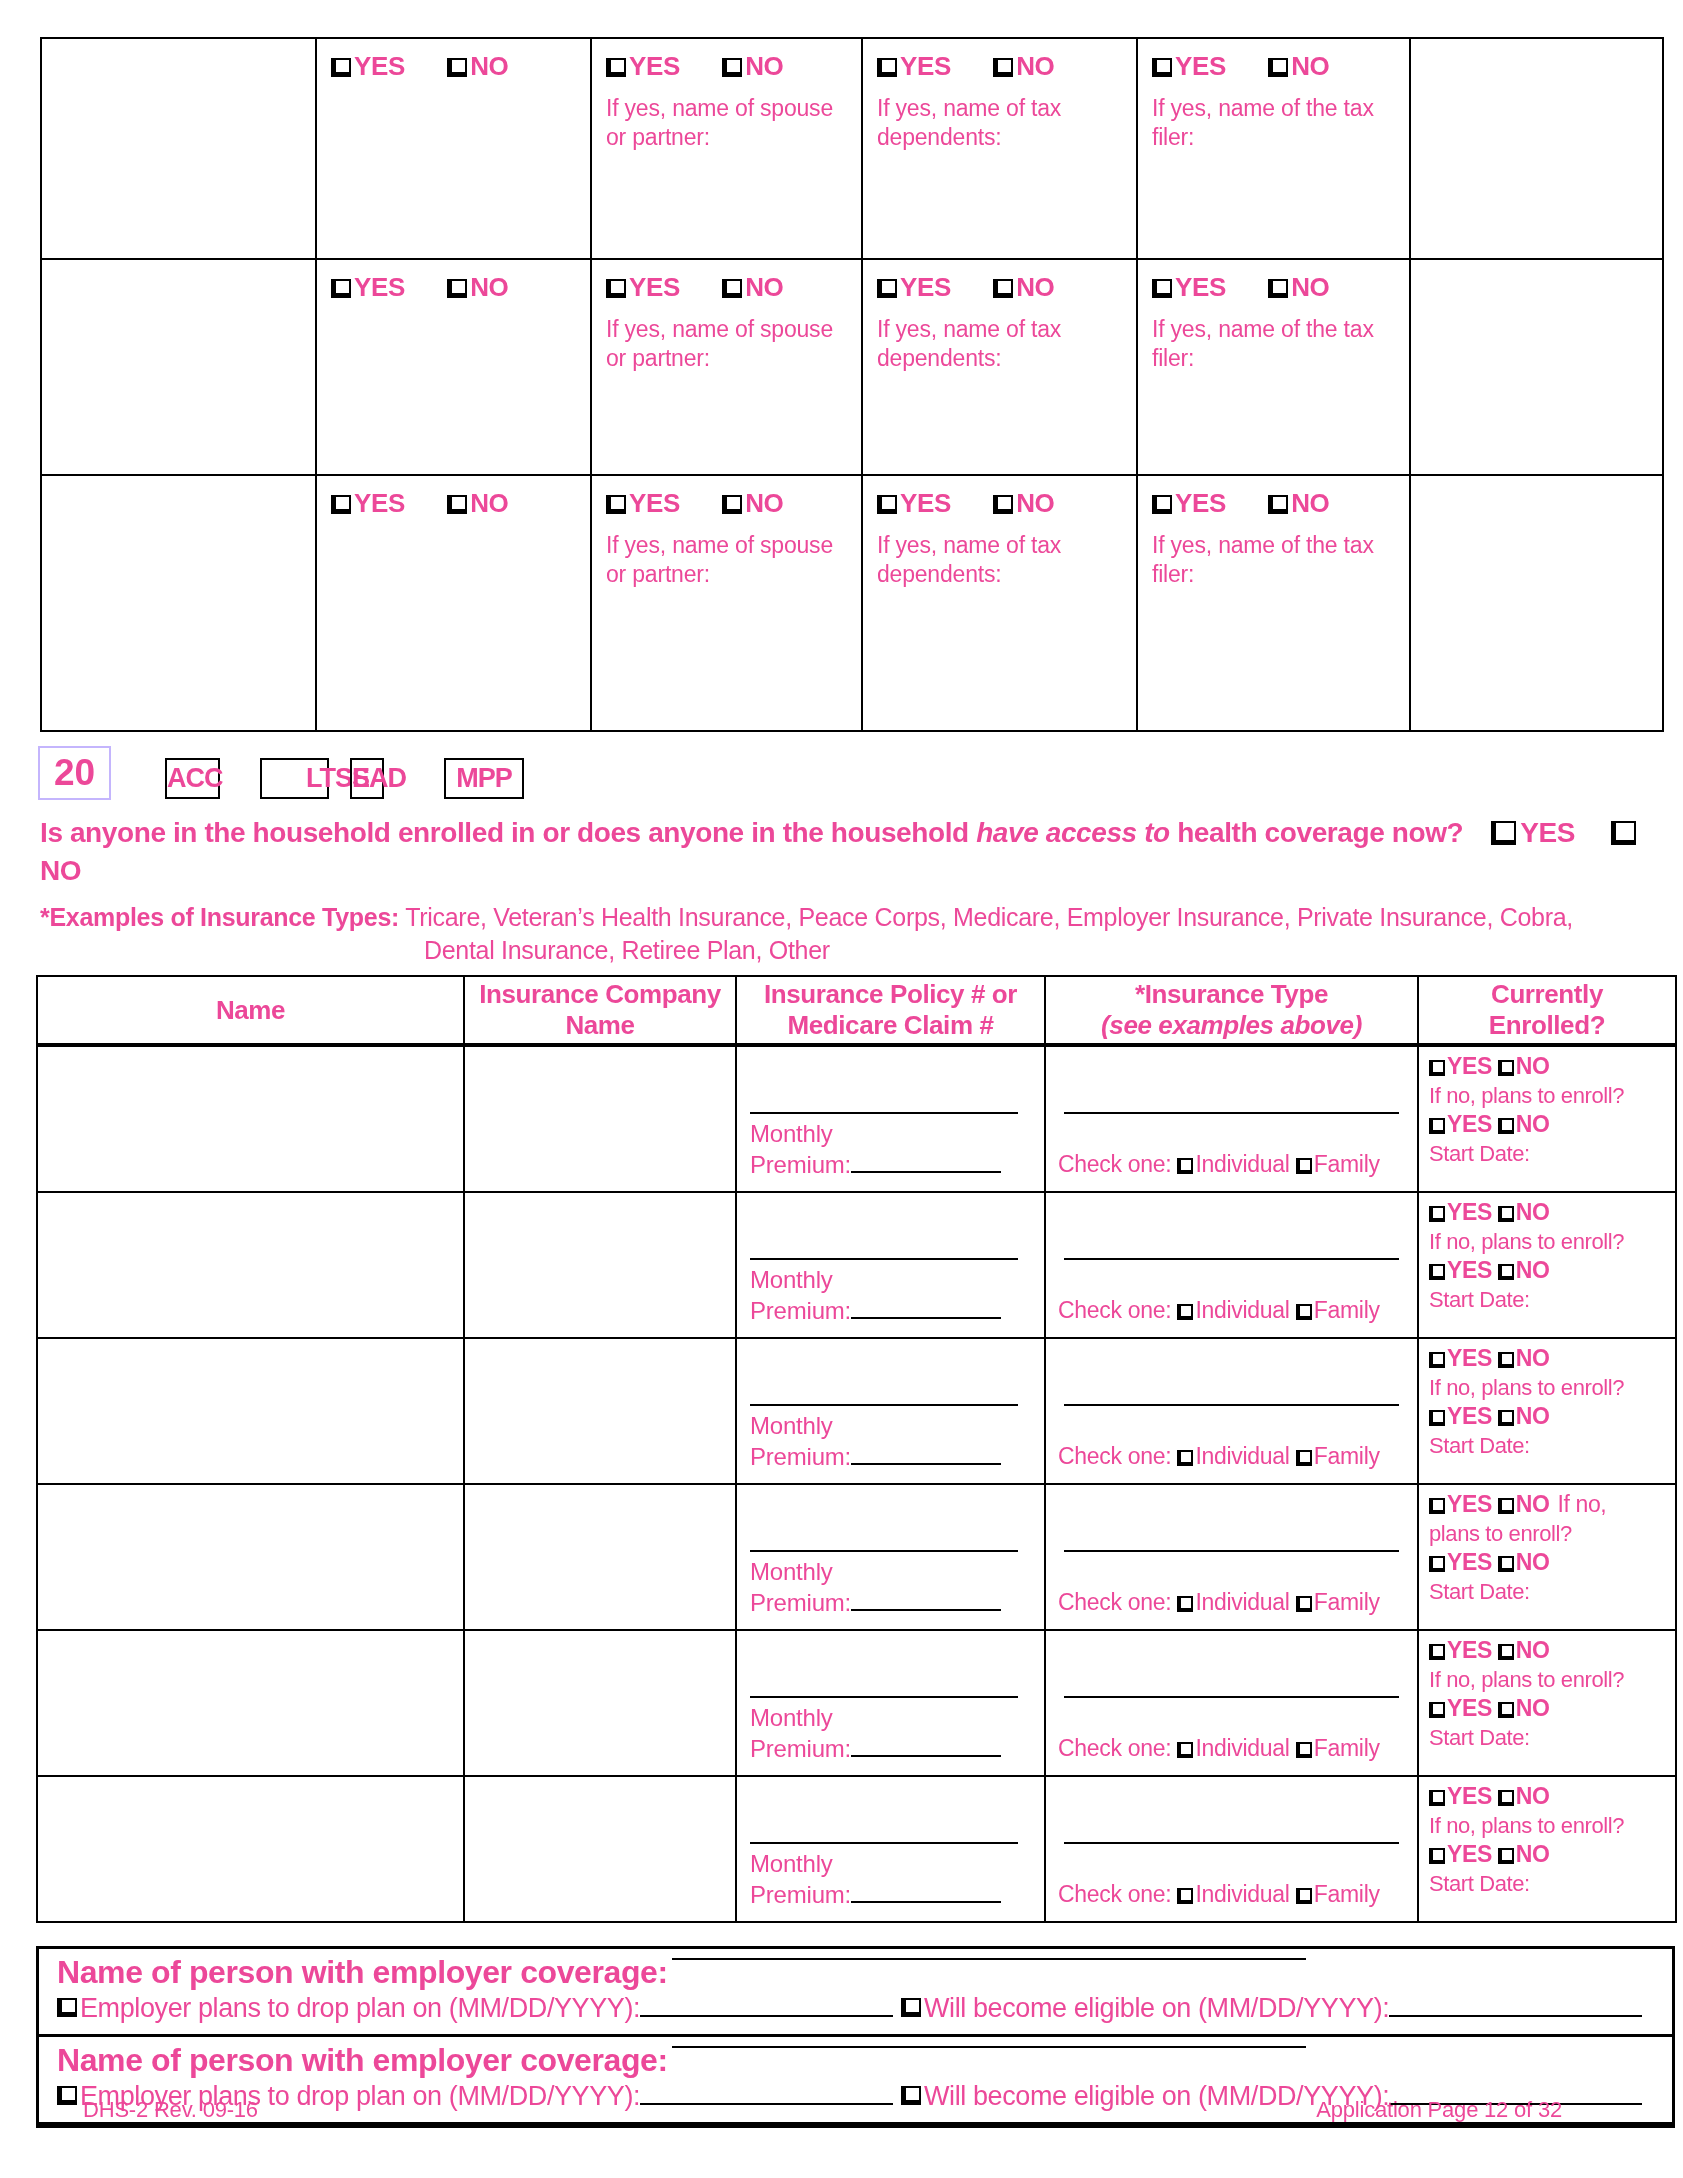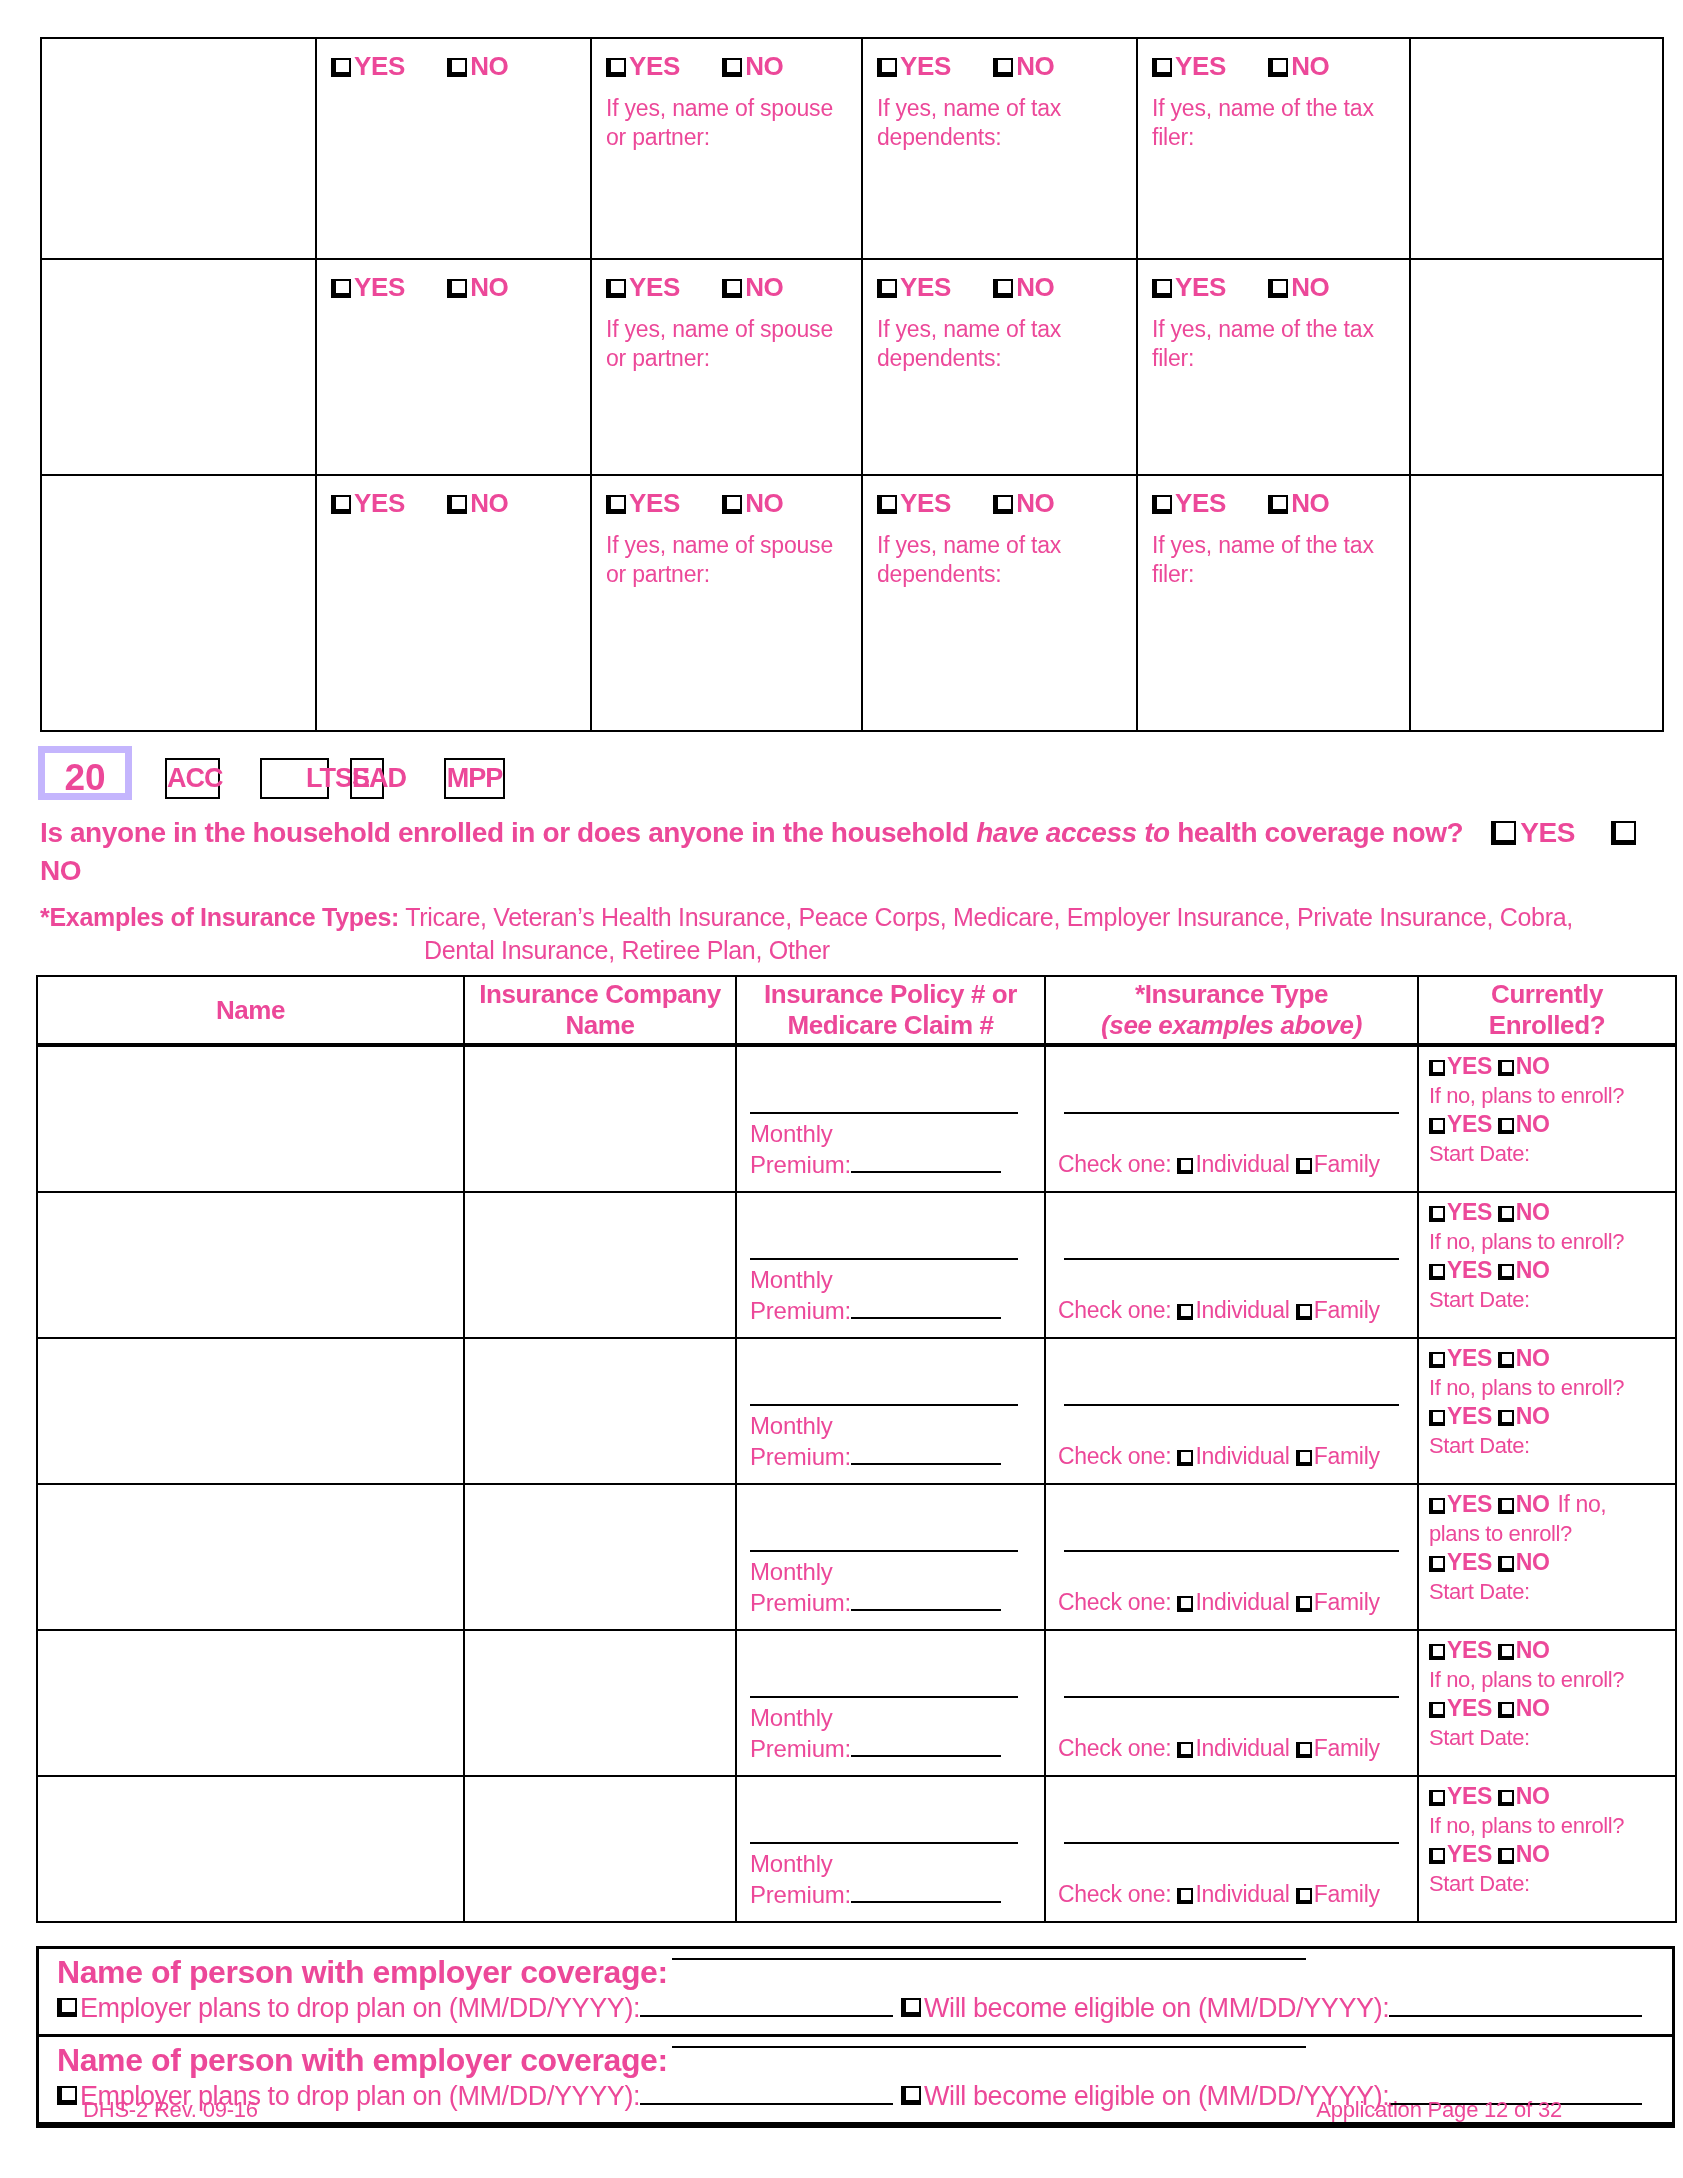--- a/index.html
+++ b/index.html
@@ -24,21 +24,21 @@
   
   .ul{display:inline-block;border-bottom:2px solid #000;height:4px;}
 
   
   .yn-line{font-size:26px;font-weight:bold;letter-spacing:-0.3px;white-space:nowrap;}
   .yn-line .no-part{margin-left:42px;}
   .cell-pad{padding:12px 12px 0 14px;}
   .prompt{font-size:23px;line-height:29px;margin-top:12px;letter-spacing:-0.2px;}
 
   
-  .num-box{box-sizing:border-box;border:7px solid #c4b5fd;width:94px;height:54px;
+  .num-box{box-sizing:border-box;border:2px solid #c4b5fd;width:73px;height:54px;
            font-size:37px;font-weight:bold;text-align:center;line-height:49px;}
   .badge{box-sizing:border-box;position:absolute;border:2px solid #000;height:41px;
          font-size:27px;font-weight:bold;text-align:center;line-height:37px;letter-spacing:-1px;}
   .qblock{font-size:28px;font-weight:bold;line-height:38px;letter-spacing:-0.4px;}
   .examples{font-size:25px;line-height:33px;letter-spacing:-0.3px;}
 
   
   .ihdr{display:flex;flex-direction:column;justify-content:center;align-items:center;
         height:66px;font-size:26px;font-weight:bold;line-height:31px;letter-spacing:-0.4px;text-align:center;}
   .icell{position:relative;height:139px;}
@@ -164,21 +164,21 @@
       </td>
       <td></td>
     </tr>
   </tbody>
     </table>
 
   <div class="abs num-box" style="left:38px;top:746px;"><span>20</span></div>
   <div class="badge" style="left:165px;top:758px;width:55px;"><span>ACC</span></div>
   <div class="badge" style="left:260px;top:758px;width:69px;padding-left:44px;"><span>LTSS</span></div>
   <div class="badge" style="left:350px;top:758px;width:34px;"><span>EAD</span></div>
-  <div class="badge" style="left:444px;top:758px;width:61px;"><span>MPP</span></div>
+  <div class="badge" style="left:444px;top:758px;width:80px;"><span>MPP</span></div>
 
   <div class="abs qblock" style="left:40px;top:814px;width:1614px;">
     <div><span>Is anyone in the household enrolled in or does anyone in the household </span><span class="i">have access to</span><span> health coverage now?</span><span style="margin-left:28px;"><span class="cb lg"></span><span>YES</span></span><span style="margin-left:36px;"><span class="cb lg"></span><span>NO</span></span></div>
   </div>
 
   <div class="abs examples" style="left:40px;top:901px;width:1614px;">
     <div><span class="b">*Examples of Insurance Types:</span><span> Tricare, Veteran’s Health Insurance, Peace Corps, Medicare, Employer Insurance, Private Insurance, Cobra,</span></div>
     <div style="padding-left:384px;">Dental Insurance, Retiree Plan, Other</div>
   </div>
 

